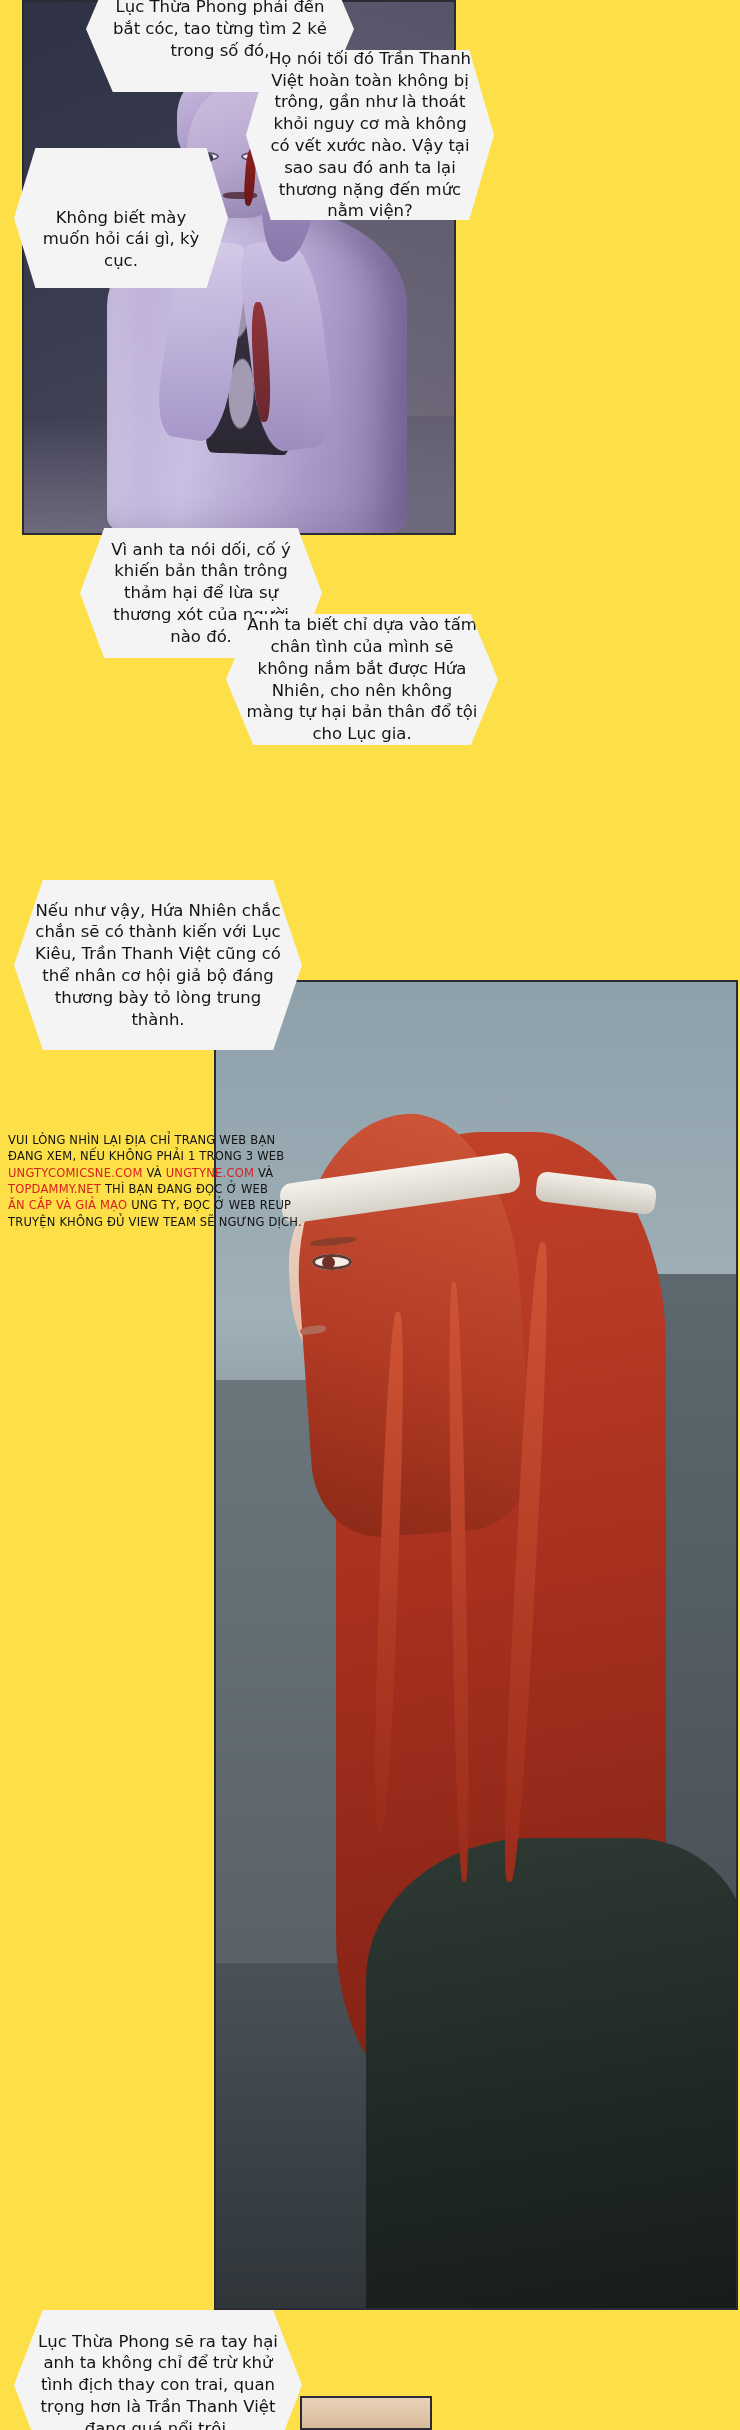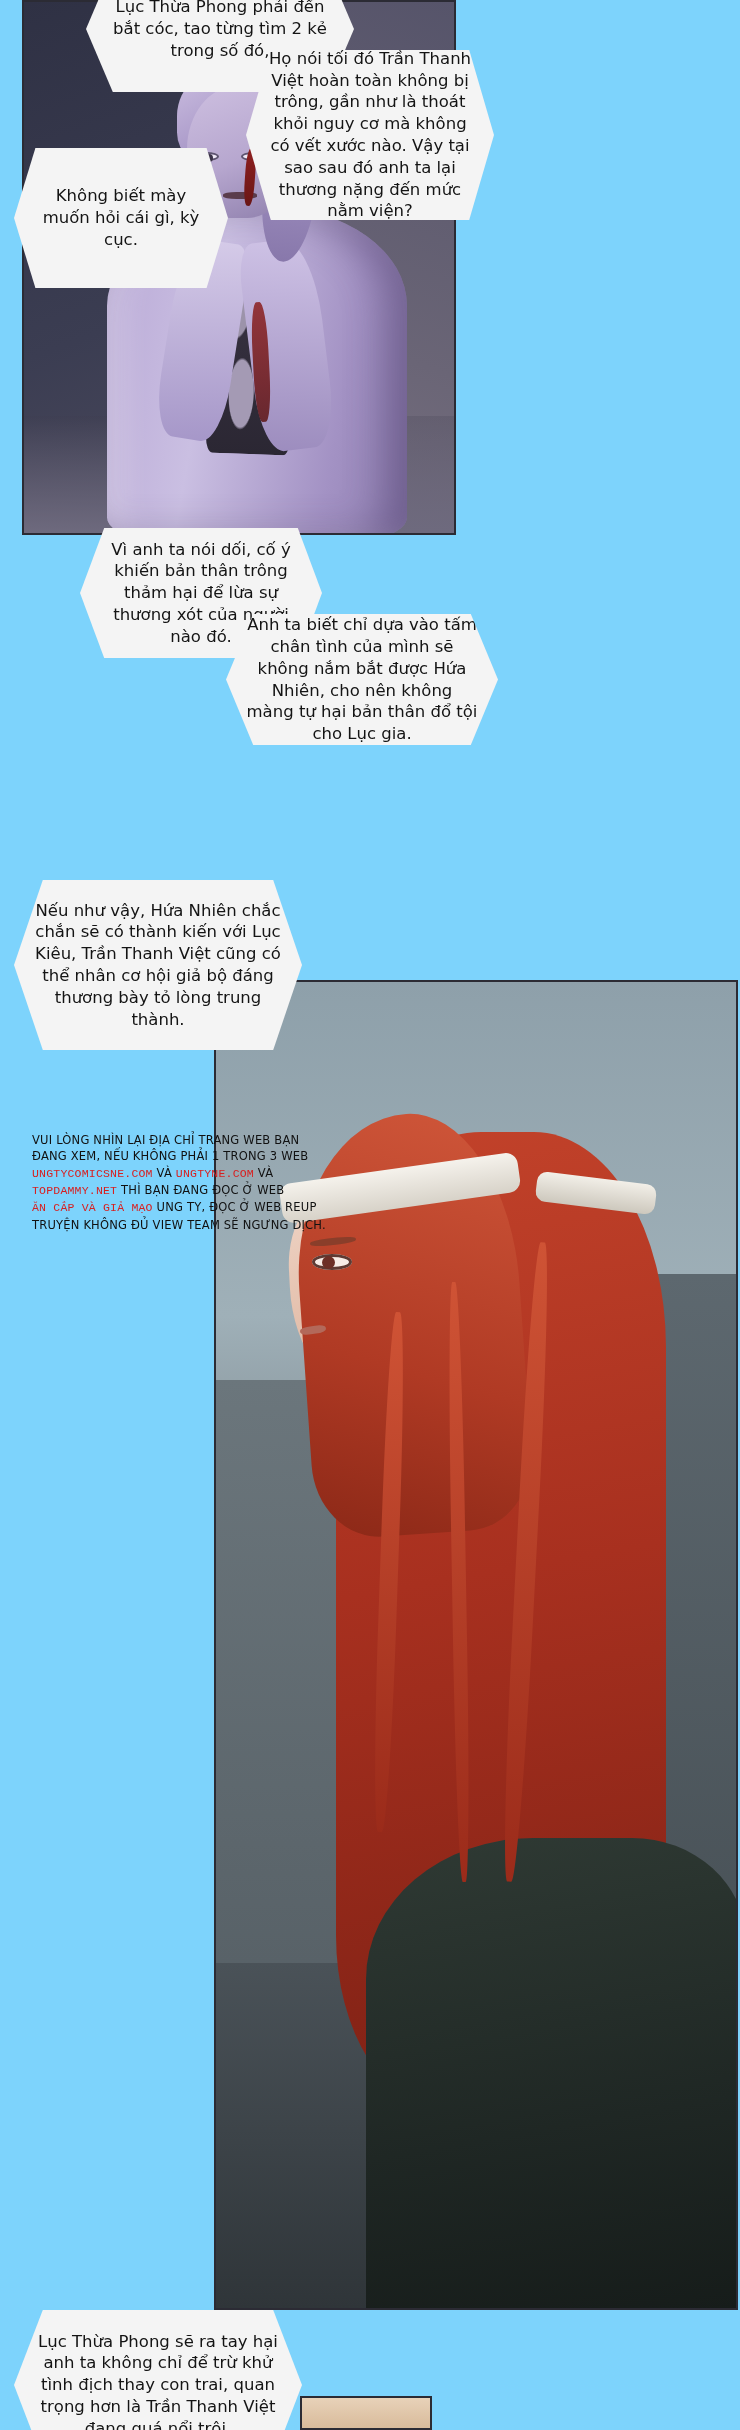--- a/index.html
+++ b/index.html
@@ -10,21 +10,21 @@
   body {
     width: 740px;
     height: 2430px;
     position: relative;
     font-family: "DejaVu Sans", sans-serif;
     overflow: hidden;
   }
   .page {
     position: absolute;
     inset: 0;
-    background: #7dd3fc;
+    background: #fde047;
   }
 
   
   .panel {
     position: absolute;
     overflow: hidden;
   }
 
   
   .panel-one {
@@ -311,41 +311,41 @@
     justify-content: center;
     padding: 16px 20px;
     -webkit-clip-path: polygon(10% 0%, 90% 0%, 100% 50%, 90% 100%, 10% 100%, 0% 50%);
     clip-path: polygon(10% 0%, 90% 0%, 100% 50%, 90% 100%, 10% 100%, 0% 50%);
     filter: drop-shadow(0 0 0.5px #9b9b9b);
   }
   .bubble p { margin: 0; }
 
   .bubble-1 { left: 86px;  top: -34px;  width: 268px; height: 126px; }
   .bubble-2 { left: 246px; top: 50px;   width: 248px; height: 170px; }
-  .bubble-3 { left: 14px;  top: 148px;  width: 214px; height: 140px; }
+  .bubble-3 { left: 14px;  top: 148px;  width: 214px; height: 140px; align-items: flex-end; }
   .bubble-4 { left: 80px;  top: 528px;  width: 242px; height: 130px; }
   .bubble-5 { left: 226px; top: 614px;  width: 272px; height: 131px; }
   .bubble-6 { left: 14px;  top: 880px;  width: 288px; height: 170px; }
   .bubble-7 { left: 14px;  top: 2310px; width: 288px; height: 150px; }
 
   
   .watermark {
     position: absolute;
     left: 8px;
     top: 1132px;
     width: 360px;
     font-family: "DejaVu Sans", sans-serif;
     font-size: 11.5px;
     line-height: 1.42;
     letter-spacing: .2px;
     color: #111111;
     text-transform: uppercase;
   }
-  .watermark .wm-red { color: #d81f1f; font-family: Liberation Mono, monospace; }
-  .watermark .wm-line { display: block; margin-left: 24px; }
+  .watermark .wm-red { color: #d81f1f; }
+  .watermark .wm-line { display: block; }
 </style>
 </head>
 <body>
 
 <div class="page">
 
   <div class="panel panel-one">
     <div class="p1-bg-left"></div>
     <div class="p1-bg-right"></div>
     <div class="p1-floor"></div>

